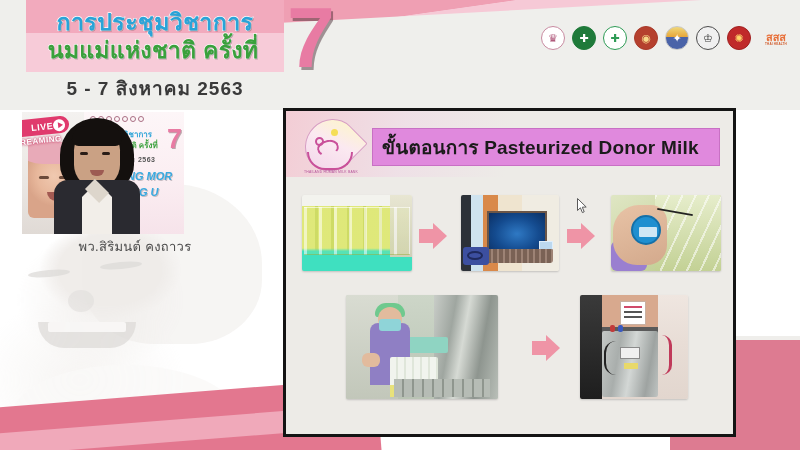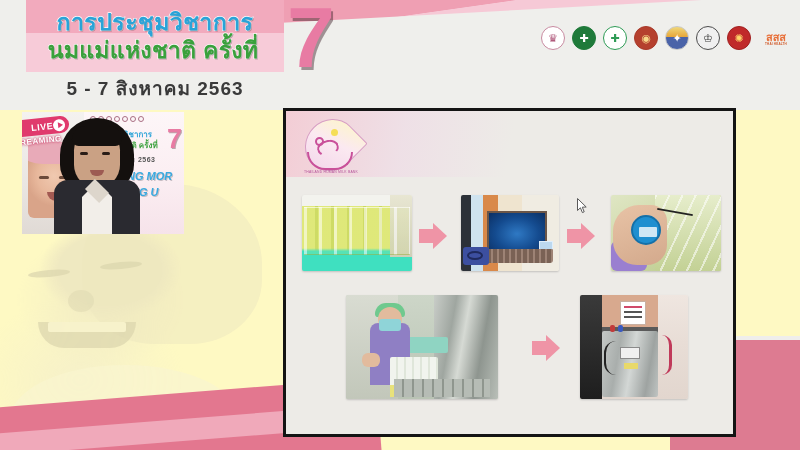--- a/index.html
+++ b/index.html
@@ -6,21 +6,21 @@
   html, body {
     width: 800px; height: 450px;
     overflow: hidden;
     font-family: "Liberation Sans", sans-serif;
     background: #e9e9e6;
   }
   #screen {
     position: relative;
     width: 800px; height: 450px;
     overflow: hidden;
-    background: #fef9c3;
+    background: #ffffff;
   }
 
   
   .wm-child {
     position: absolute;
     left: -10px; top: 150px;
     width: 320px; height: 300px;
     opacity: 0.30;
     background:
       radial-gradient(ellipse 95px 65px at 120px 120px, #cfc5bd 0%, #cfc5bd 55%, rgba(207,197,189,0) 75%),
@@ -614,33 +614,35 @@
 
     <div class="live-badge">
       <div class="pill">
         <span>LIVE</span>
         <span class="play"></span>
       </div>
       <div class="sub">STREAMING</div>
     </div>
   </div>
 
+  <div class="speaker-name">พว.สิริมนต์  คงถาวร</div>
 
   <div class="slide">
     <div class="slide-wash"></div>
 
     <div class="hmb-logo">
       <div class="hmb-drop"></div>
       <div class="hmb-dot"></div>
       <div class="hmb-head"></div>
       <div class="hmb-baby"></div>
       <div class="hmb-hands"></div>
       <div class="hmb-text">THAILAND HUMAN MILK BANK</div>
     </div>
 
+    <div class="slide-title">ขั้นตอนการ Pasteurized Donor Milk</div>
 
     <div class="row1">
       <div class="ph p1">
         <div class="wall"></div>
         <div class="glass"></div>
       </div>
 
       <div class="arrow a1">
         <div class="shaft"></div>
         <div class="head"></div>

